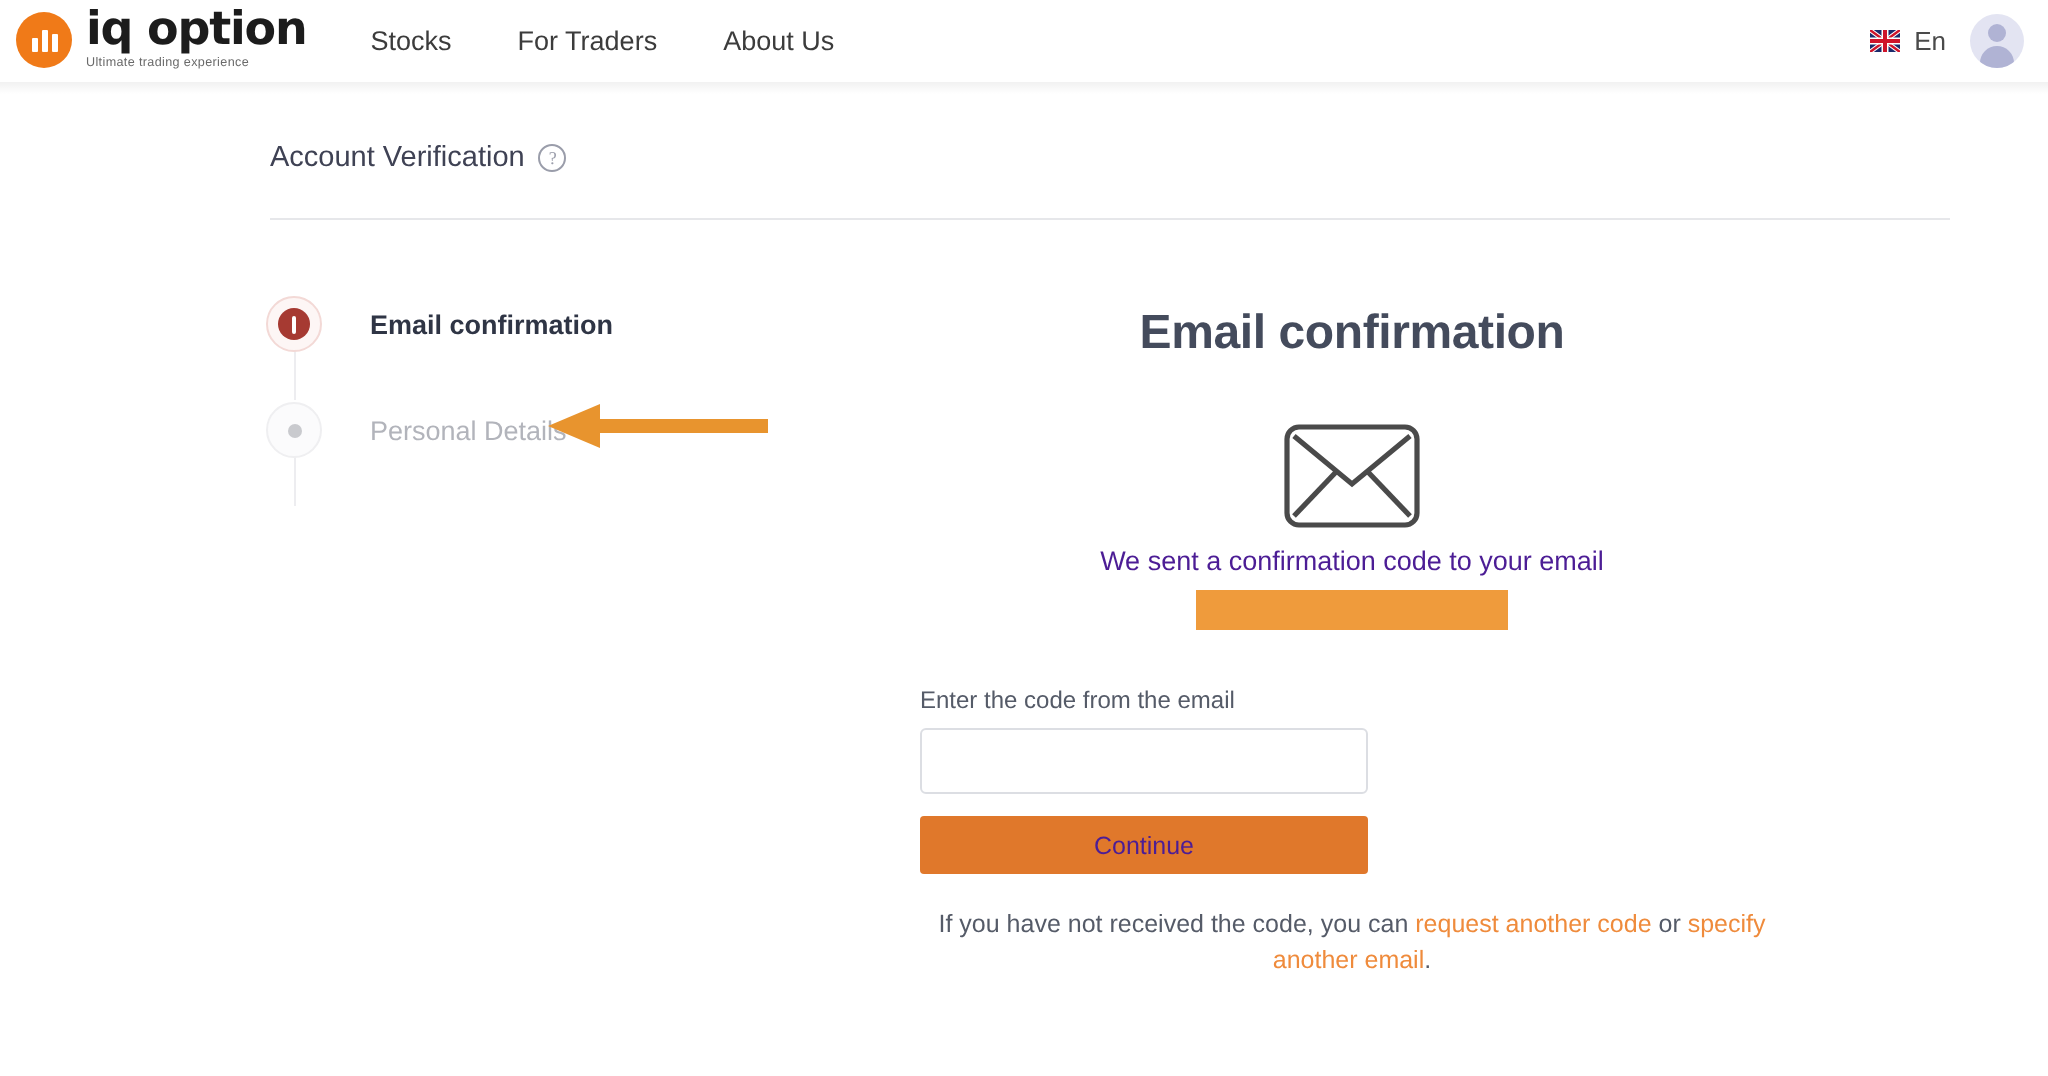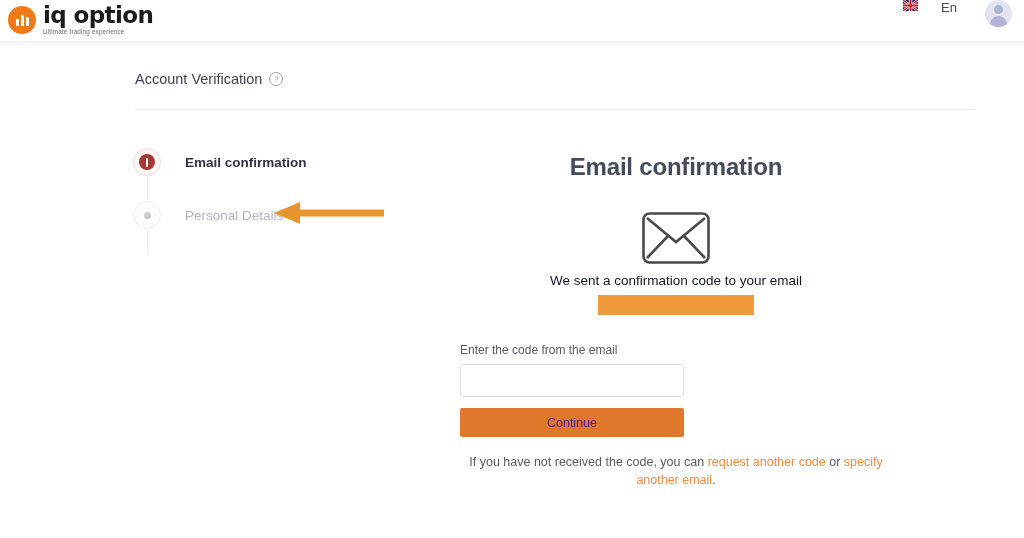--- a/index.html
+++ b/index.html
@@ -63,21 +63,21 @@
     gap: 33px;
     margin-left: 32px;
   }
   .nav a {
     font-size: 13.5px; color: #3c3c3c;
     text-decoration: none; white-space: nowrap;
   }
 
   .header-right {
     position: absolute; right: 12px; top: 0;
-    height: 41px; display: flex; align-items: flex-start; gap: 23px;
+    height: 41px; display: flex; align-items: center; gap: 7px;
   }
   .flag-icon { width: 15px; height: 11px; display:block; }
   .lang-label { font-size: 13px; color: #4a4a4a; }
   .avatar {
     width: 27px; height: 27px; border-radius: 50%;
     background: #e3e4f2;
     overflow: hidden; position: relative;
     margin-left: 5px;
   }
   .avatar .head {
@@ -174,21 +174,21 @@
     letter-spacing: -0.2px;
   }
   .envelope-wrap { margin-top: 30px; display: flex; justify-content: center; }
 
   .inbox-heading {
     margin-top: 24px;
     font-size: 14px; font-weight: 700; color: #3f4254;
   }
   .inbox-sub {
     margin-top: 8px;
-    font-size: 13.5px; color: #0f172a;
+    font-size: 13.5px; color: #4c1d95;
   }
   .redaction {
     margin: 7px auto 0;
     width: 156px; height: 20px;
     background: #ef9b3c;
   }
 
   .field-block { margin-top: 28px; display: flex; flex-direction: column; align-items: flex-start; }
   .field-label {
     font-size: 12px; color: #555b68;
@@ -231,20 +231,25 @@
       <i class="b1"></i>
         <i class="b2"></i>
         <i class="b3"></i>
     </div>
     <div class="logo-text">
       <span class="logo-name">iq option</span>
       <span class="logo-tag">Ultimate trading experience</span>
     </div>
   </div>
 
+  <nav class="nav">
+    <a href="#">Stocks</a>
+    <a href="#">For Traders</a>
+    <a href="#">About Us</a>
+  </nav>
 
   <div class="header-right">
     <span>
       <svg class="flag-icon" viewBox="0 0 60 44">
         <rect width="60" height="44" fill="#1b2a6b"></rect>
         <path d="M0,0 L60,44 M60,0 L0,44" stroke="#ffffff" stroke-width="9"></path>
         <path d="M0,0 L60,44 M60,0 L0,44" stroke="#cf142b" stroke-width="5"></path>
         <path d="M30,0 L30,44 M0,22 L60,22" stroke="#ffffff" stroke-width="14"></path>
         <path d="M30,0 L30,44 M0,22 L60,22" stroke="#cf142b" stroke-width="8"></path>
       </svg>

